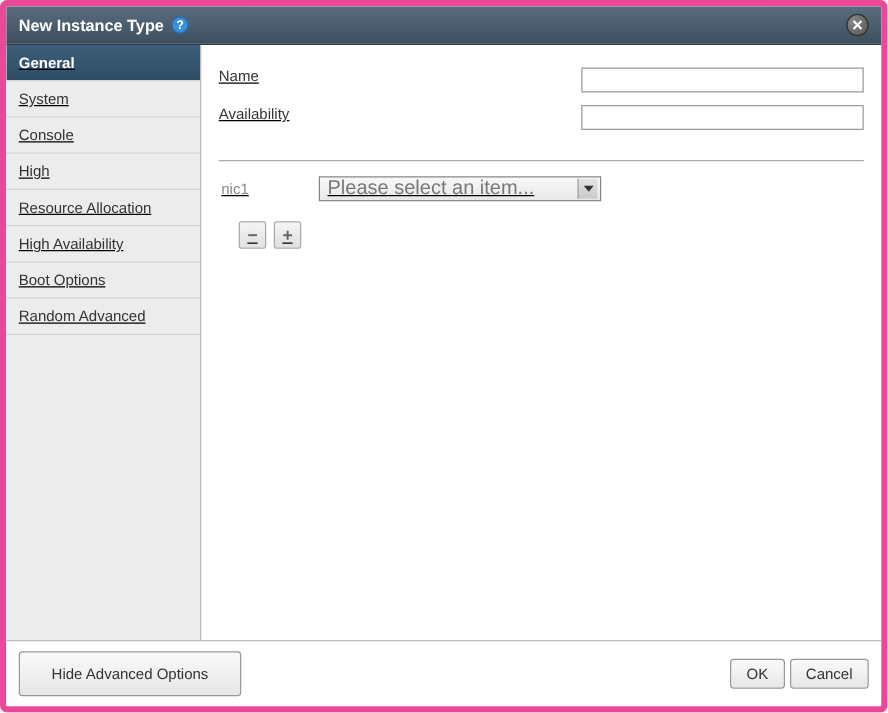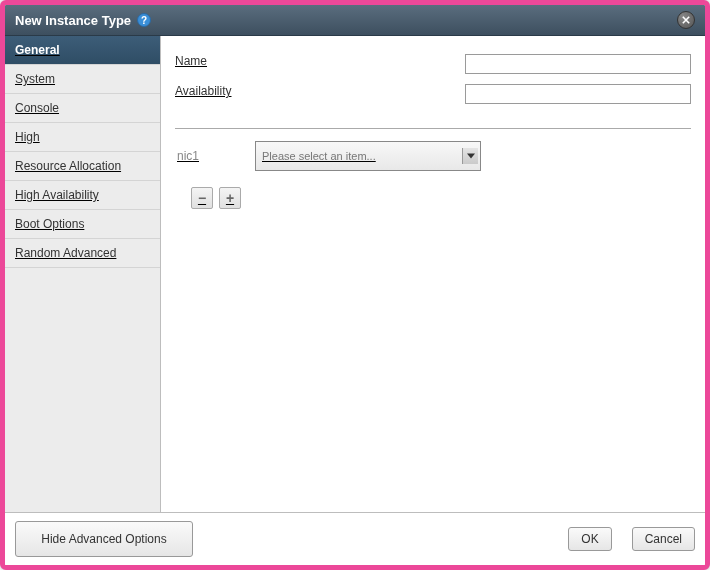--- a/index.html
+++ b/index.html
@@ -137,29 +137,29 @@
       margin-bottom: 10px;
     }
     .nic-label {
       width: 80px;
       color: #888;
       font-size: 12px;
       padding-left: 2px;
     }
     .dropdown {
       width: 226px;
-      height: 30px;
+      height: 20px;
       border: 1px solid #888;
       background: linear-gradient(to bottom, #f8f8f8, #e8e8e8);
       display: flex;
       align-items: center;
       justify-content: space-between;
       padding: 0 2px 0 6px;
       cursor: pointer;
-      font-size: 11px;
+      font-size: 16px;
       color: #777;
     }
     .dropdown-arrow {
       width: 16px;
       height: 16px;
       background: linear-gradient(to bottom, #e4e4e4, #cacaca);
       border-left: 1px solid #999;
       display: flex;
       align-items: center;
       justify-content: center;
@@ -204,21 +204,21 @@
       color: #333;
       cursor: pointer;
       border-radius: 3px;
     }
     .btn-wide {
       padding: 10px 20px;
       min-width: 178px;
     }
     .footer-right {
       display: flex;
-      gap: 20px;
+      gap: 4px;
     }
   </style>
 </head>
 <body>
 
 <div class="dialog">
 
   <div class="titlebar">
     <div class="titlebar-left">
       <span class="title-text">New Instance Type</span>

